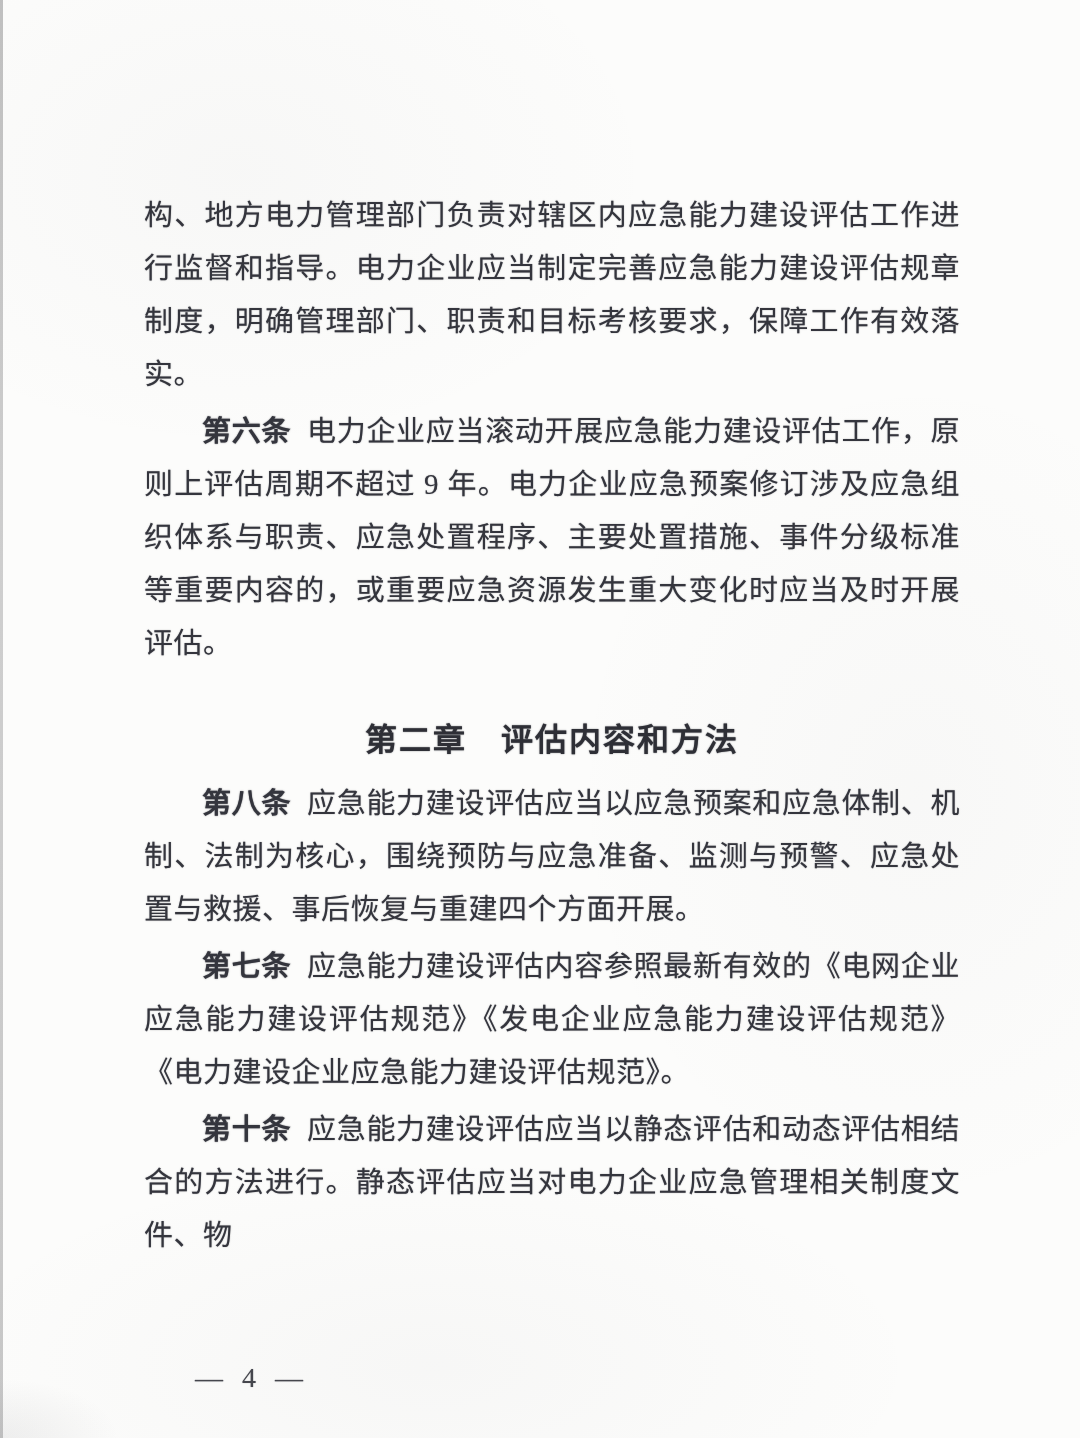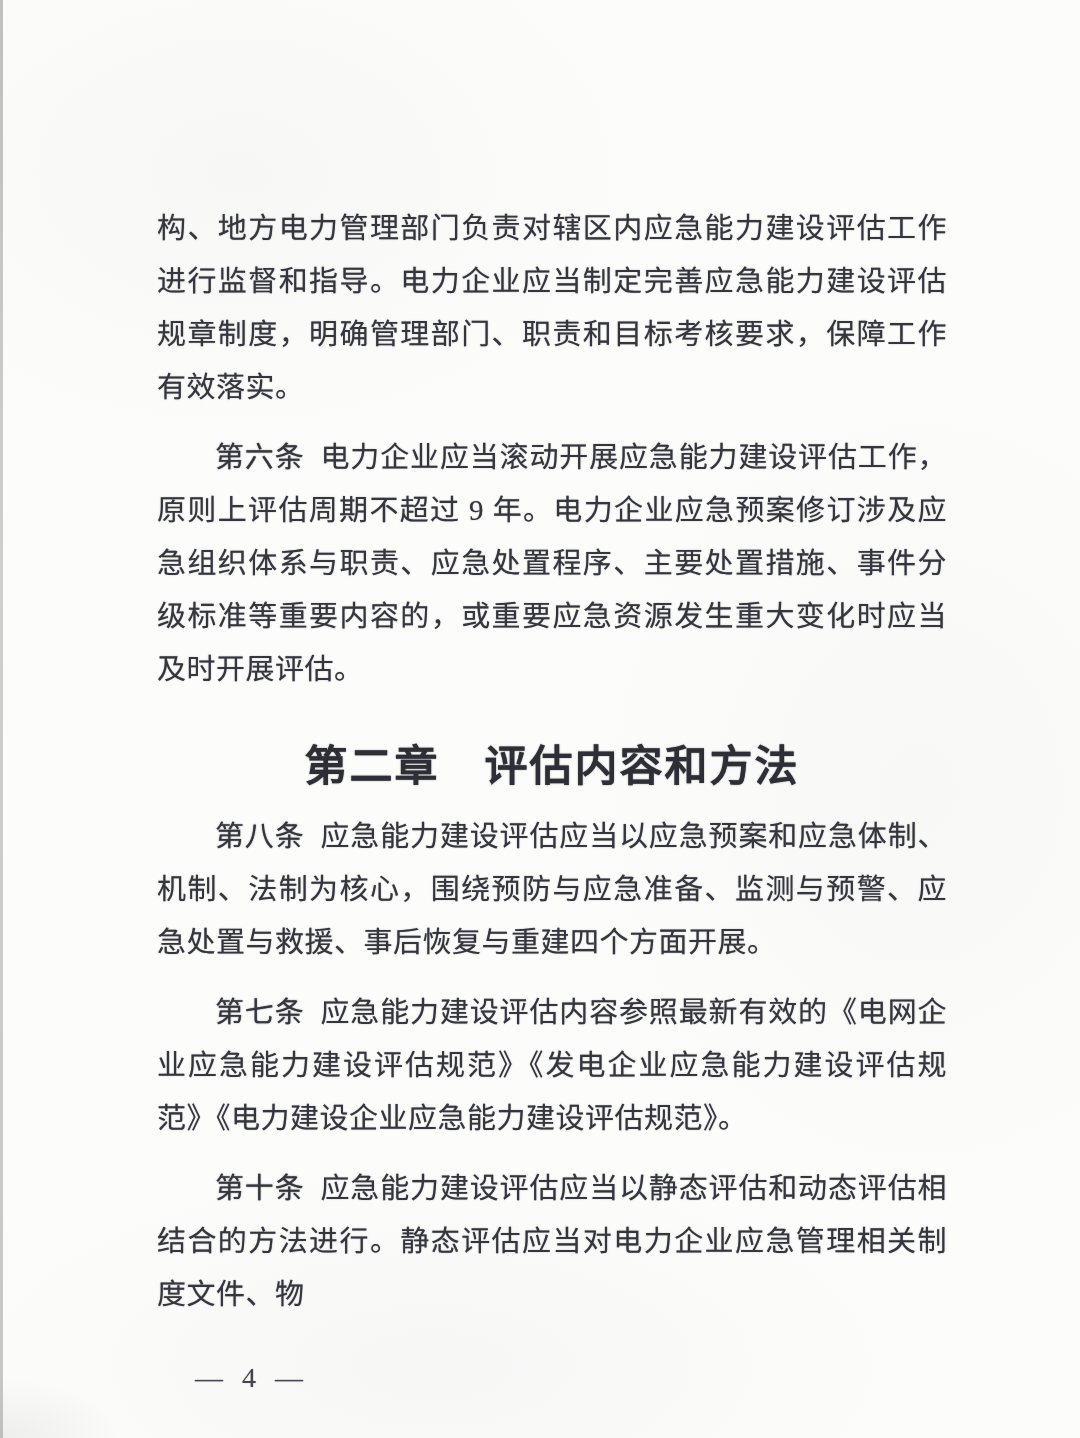--- a/index.html
+++ b/index.html
@@ -39,36 +39,36 @@
     top: 0;
     width: 824px;
     padding-top: 185px;
     color: #34353d;
     font-size: 29px;
     line-height: 53px;
     letter-spacing: 0.5px;
     text-shadow: 0 0 1.2px rgba(52,54,62,0.55);
   }
   p.body-para {
-    margin: 17px;
+    margin: 4px;
     text-align: justify;
     text-align-last: left;
   }
   p.article {
     text-indent: 2em;
   }
   p.article .article-label {
-    font-weight: normal;
+    font-weight: bold;
     margin-right: 0.55em;
     text-shadow: 0 0 1.4px rgba(40,41,48,0.7);
   }
   h2.chapter-heading {
     margin: 44px 0 10px 0;
     text-align: center;
-    font-size: 43px;
+    font-size: 32px;
     font-weight: bold;
     line-height: 53px;
     letter-spacing: 2px;
     color: #2e2f36;
     text-shadow: 0 0 1.4px rgba(40,41,48,0.7);
     font-family: Liberation Serif, serif;
   }
   .page-footer {
     position: absolute;
     left: 195px;

